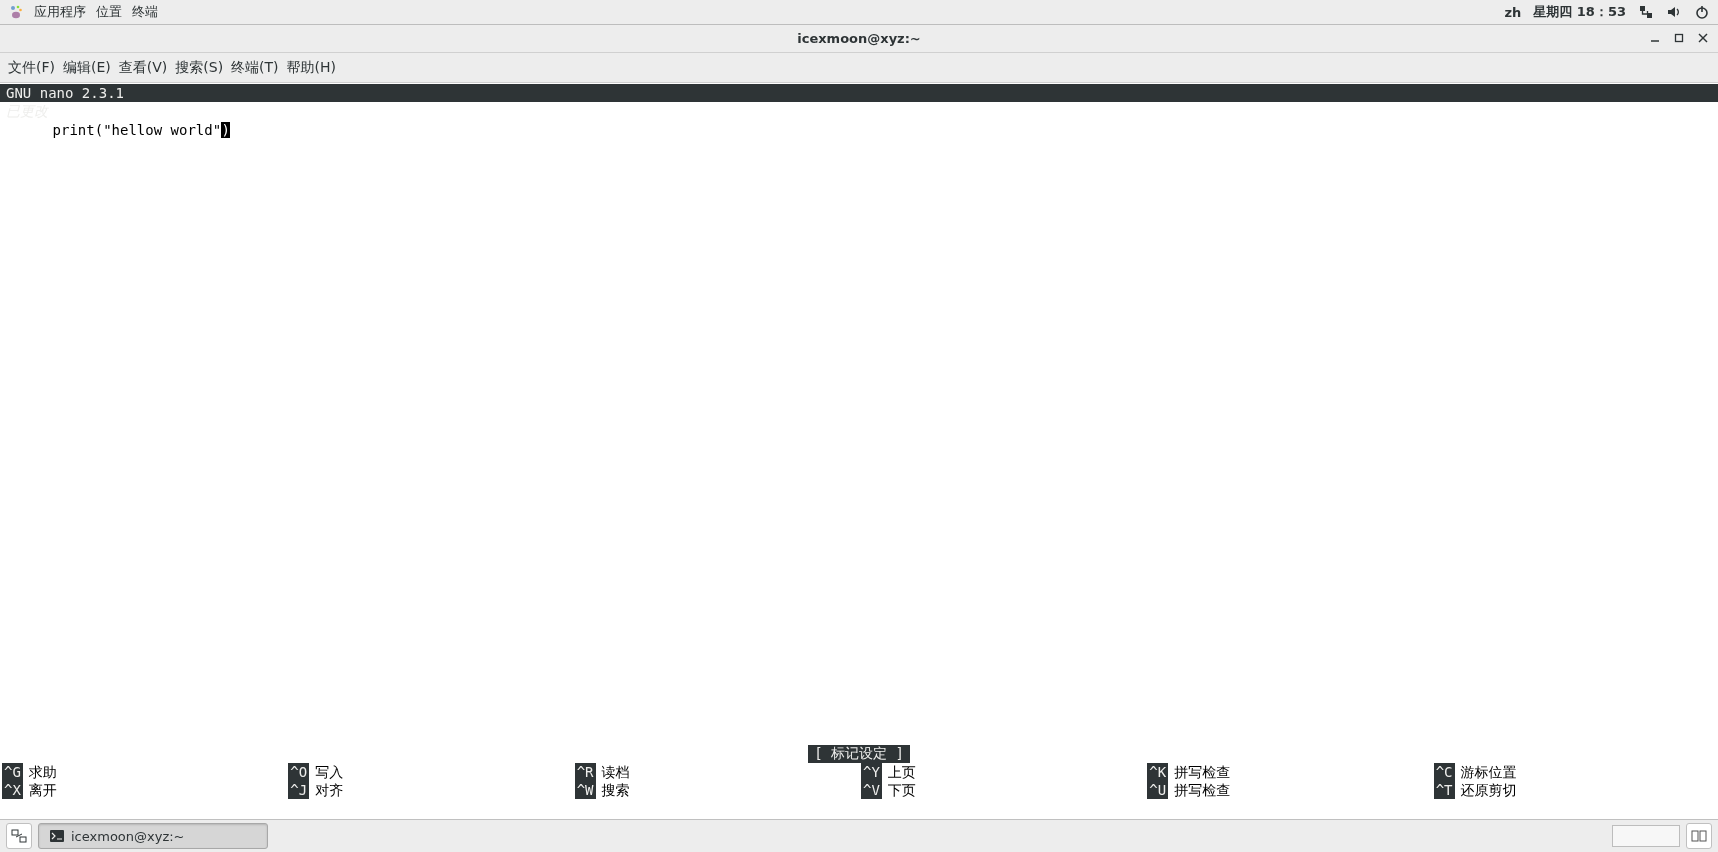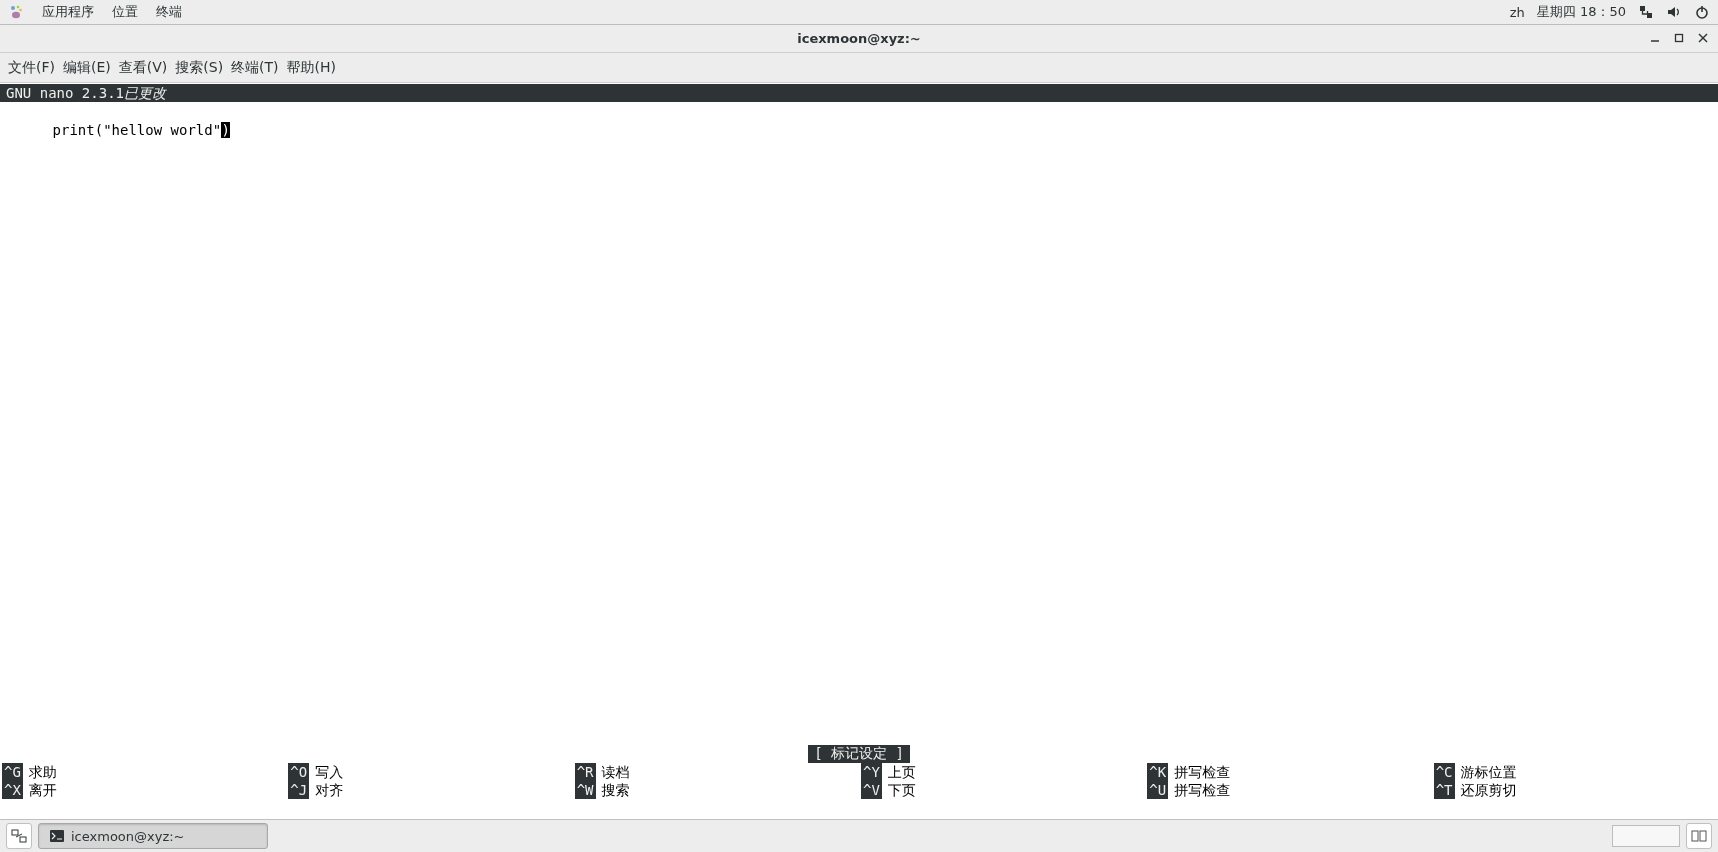--- a/index.html
+++ b/index.html
@@ -17,22 +17,22 @@
 
 .top-panel {
   height: 25px;
   background: #ededed;
   border-bottom: 1px solid #bdbdbd;
   display: flex;
   align-items: center;
   padding: 0 8px;
   font-size: 13px;
 }
-.top-panel .left { display: flex; align-items: center; gap: 18px; }
-.top-panel .right { margin-left: auto; display: flex; align-items: center; gap: 12px; }
+.top-panel .left { display: flex; align-items: center; gap: 10px; }
+.top-panel .right { margin-left: auto; display: flex; align-items: center; gap: 12px; font-weight: bold; }
 .top-panel .icon { display:inline-flex; align-items:center; }
 
 .titlebar {
   height: 28px;
   background: #ededed;
   border-bottom: 1px solid #d0d0d0;
   position: relative;
   display:flex; align-items:center; justify-content:center;
   font-weight:bold;
 }
@@ -54,20 +54,21 @@
   height: calc(852px - 25px - 28px - 30px - 33px);
   position: relative;
   overflow: hidden;
 }
 .term-header {
   background: #2e3436; color:#eeeeec;
   height: 18px; line-height:18px;
   display:flex;
   padding: 0 6px;
   margin-top: 1px;
+  flex-direction: column;
 }
 .term-header .left { flex:0 0 auto; }
 .term-header .center { flex:1 1 auto; text-align:left; padding-left: 540px; }
 .term-header .right { flex:0 0 auto;font-style:italic; }
 .term-body {
   padding: 4px 2px;
   color:#000;
 }
 .term-body .line { white-space: pre; }
 .cursor {
@@ -120,21 +121,21 @@
           <circle cx="12.5" cy="6" r="1.3" fill="#fcaf3e"></circle>
           <ellipse cx="8" cy="11" rx="4" ry="3.2" fill="#ad7fa8"></ellipse>
         </svg>
     </span>
     <span>应用程序</span>
     <span>位置</span>
     <span>终端</span>
   </div>
   <div class="right">
     <span>zh</span>
-    <span>星期四 18：50</span>
+    <span>星期四 18：53</span>
     <span class="icon">
       <svg width="16" height="16" viewBox="0 0 16 16" fill="#2e3436">
           <rect x="2" y="2" width="5" height="5"></rect>
           <rect x="9" y="9" width="5" height="5"></rect>
           <path d="M4.5 7v3h5V7" stroke="#2e3436" stroke-width="1.3" fill="none"></path>
         </svg>
     </span>
     <span class="icon">
       <svg width="16" height="16" viewBox="0 0 16 16" fill="#2e3436">
           <path d="M2 6h3l4-3v10l-4-3H2z"></path>

